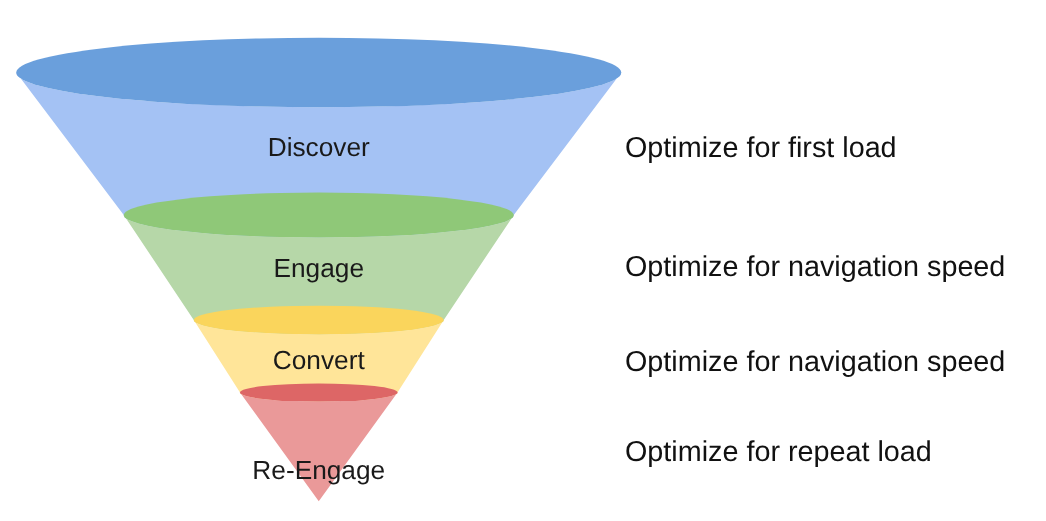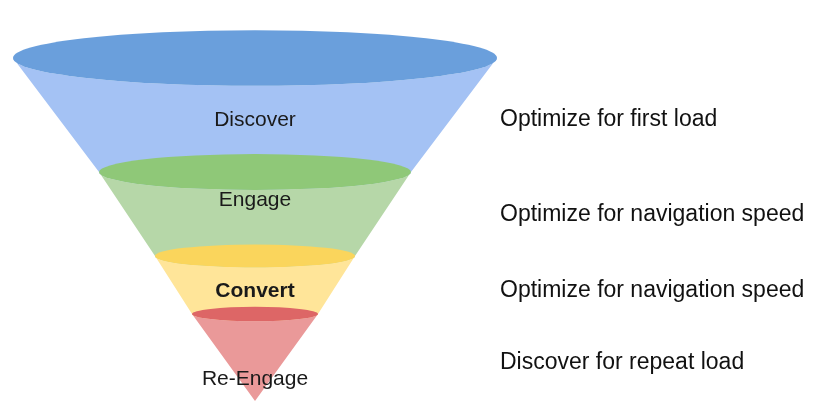--- a/index.html
+++ b/index.html
@@ -60,25 +60,25 @@
         <ellipse cx="255" cy="172" rx="156" ry="17.94" fill="#8fc878"></ellipse>
         <path d="M 155 256 A 100 11.5 0 0 0 355 256 L 318 314 A 63 7.245 0 0 1 192 314 Z" fill="#ffe599"></path>
         <ellipse cx="255" cy="256" rx="100" ry="11.5" fill="#fad55c"></ellipse>
         <path d="M 192 314 A 63 7.245 0 0 0 318 314 L 255 401 Z" fill="#ea9999"></path>
         <ellipse cx="255" cy="314" rx="63" ry="7.245" fill="#dd6666"></ellipse>
       </g>
   </svg>
 
   <div>
     <div class="stage-label" style="left: 255px; top: 118px;">Discover</div>
-    <div class="stage-label" style="left: 255px; top: 198px;">Engage</div>
-    <div class="stage-label" style="left: 255px; top: 289px; font-weight: bold;">Convert</div>
+    <div class="stage-label" style="left: 255px; top: 215px;">Engage</div>
+    <div class="stage-label" style="left: 255px; top: 289px;">Convert</div>
     <div class="stage-label" style="left: 255px; top: 361px; margin-top: 16px;">Re-Engage</div>
   </div>
 
   <div>
     <div class="annotation" style="top: 118px; left: 500px;">Optimize for first load</div>
     <div class="annotation" style="top: 213px; left: 500px;">Optimize for navigation speed</div>
     <div class="annotation" style="top: 289px; left: 500px;">Optimize for navigation speed</div>
-    <div class="annotation" style="top: 361px; left: 500px;">Discover for repeat load</div>
+    <div class="annotation" style="top: 361px; left: 500px;">Optimize for repeat load</div>
   </div>
 
 </div>
 
 </body></html>

